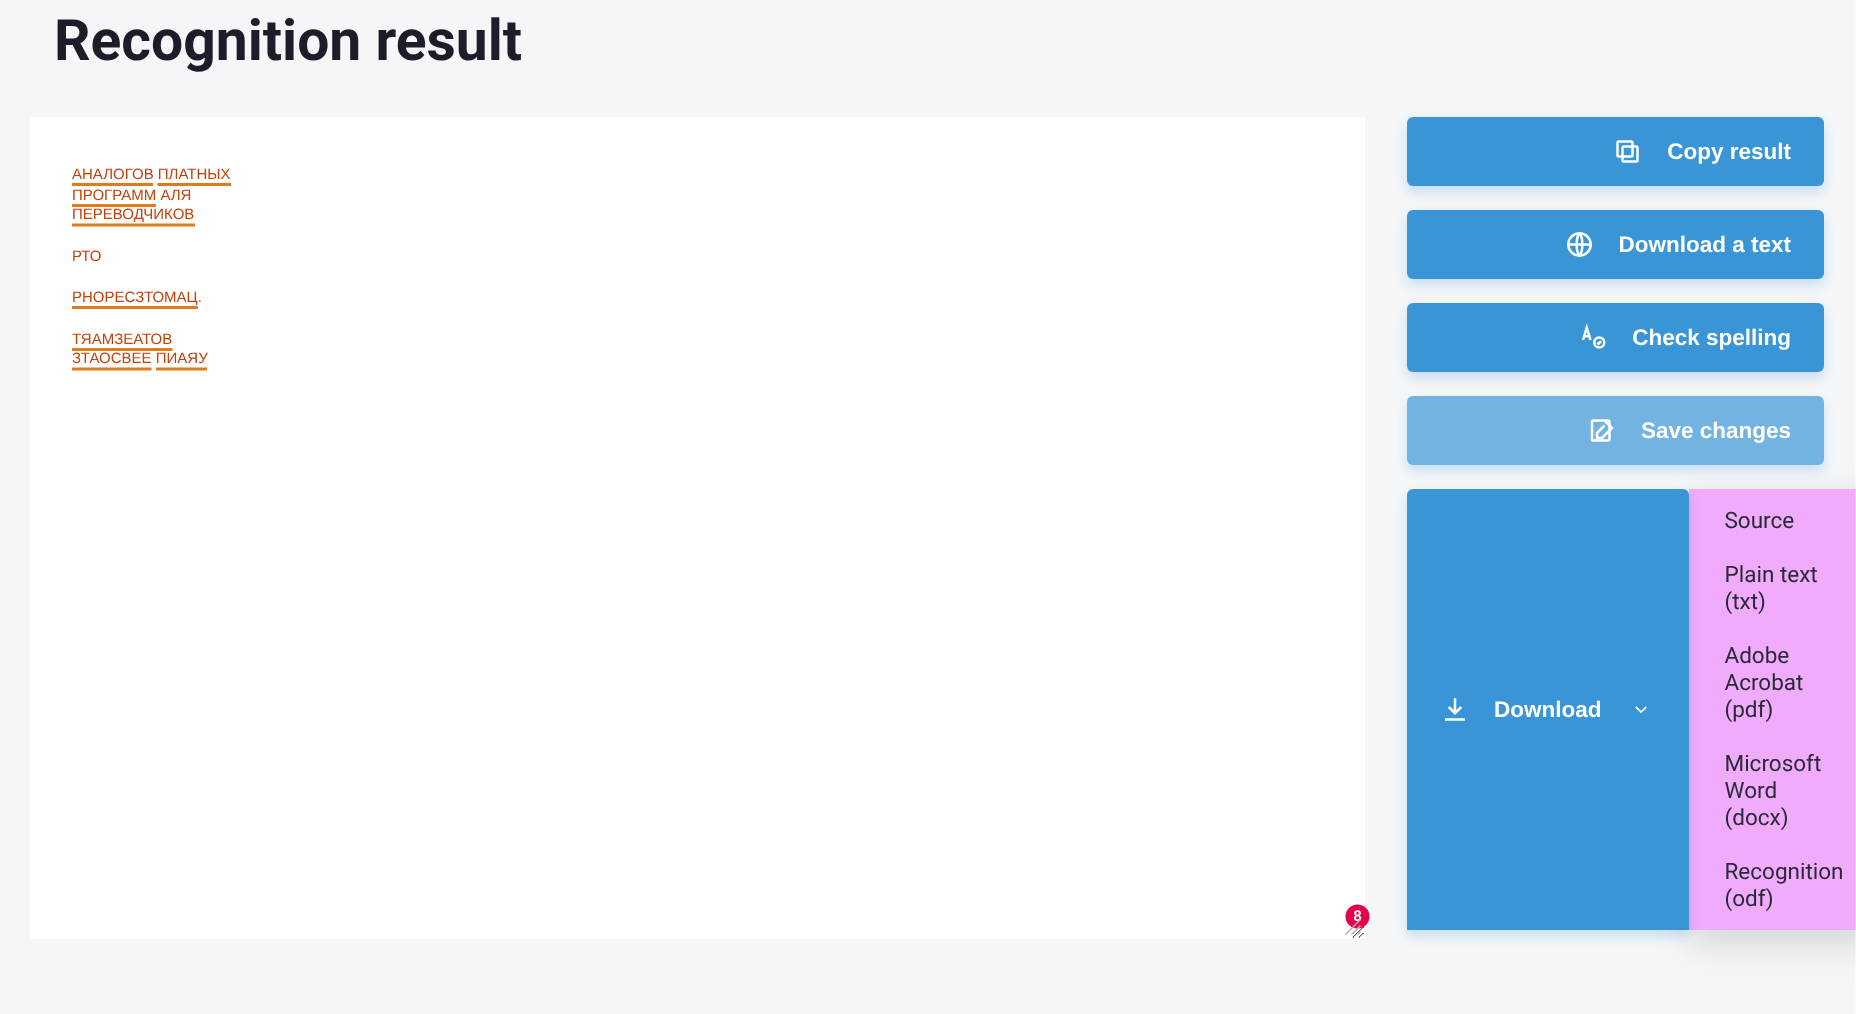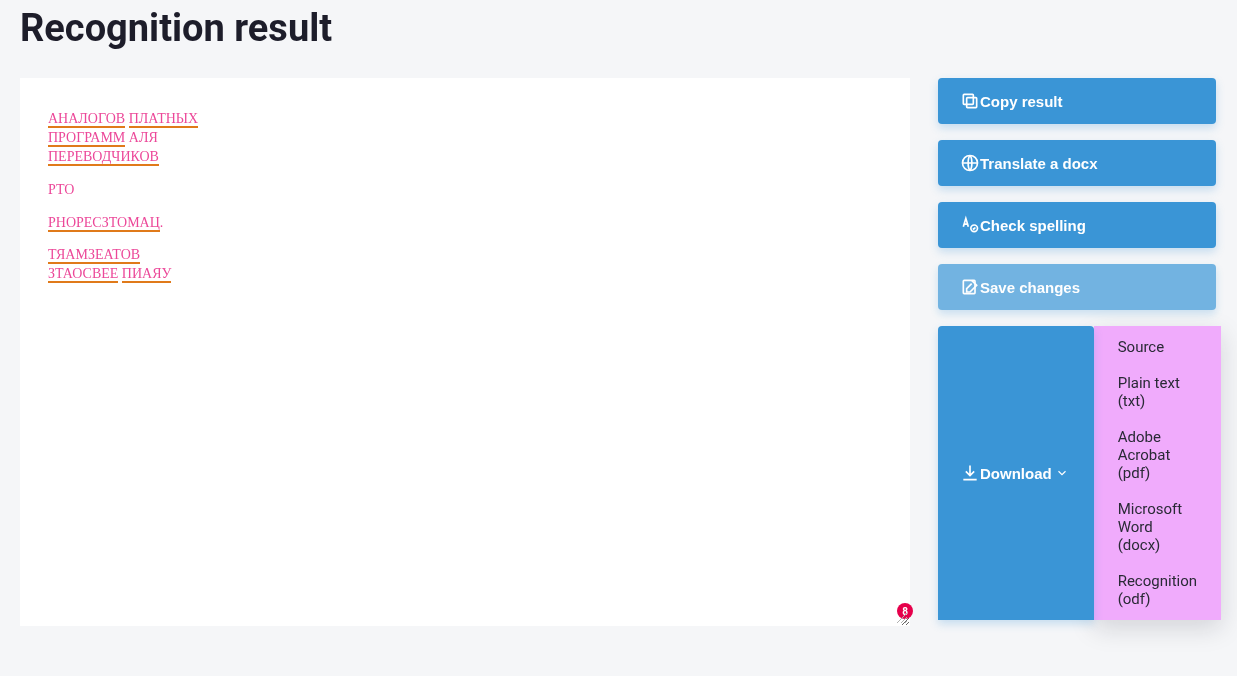--- a/index.html
+++ b/index.html
@@ -10,40 +10,41 @@
     height: 676px;
     overflow: hidden;
     padding: 0 20px;
   }
   .page-title {
     font-size: 38px;
     font-weight: 700;
     color: #1d1d2a;
     margin-bottom: 28px;
     margin-top: 6px;
+    margin-left: 16px;
   }
   .layout {
     display: flex;
     gap: 28px;
     align-items: flex-start;
   }
   .editor-wrap {
     position: relative;
     width: 890px;
   }
   .editor {
     width: 100%;
     height: 548px;
     background: #fff;
     border: none;
     padding: 32px 28px;
-    font-family: Liberation Serif, serif;
-    font-size: 14px;
+    font-family: Liberation Sans, sans-serif;
+    font-size: 10px;
     line-height: 1.35;
-    color: #ec4899;
+    color: #c2410c;
     resize: both;
     overflow: auto;
   }
   .editor .hl { border-bottom: 2px solid #e07a1a; }
   .editor p { margin: 0; white-space: pre; }
   .editor .gap { height: 14px; }
   .badge {
     position: absolute;
     right: -3px;
     bottom: 7px;
@@ -69,32 +70,33 @@
   }
   .sidebar {
     width: 278px;
     display: flex;
     flex-direction: column;
     gap: 16px;
   }
   .action-btn {
     display: flex;
     align-items: center;
-    gap: 0;
+    gap: 16px;
     padding: 12px 22px;
     background: #3a95d6;
     color: #fff;
     font-size: 15px;
     font-weight: 700;
     border: none;
     border-radius: 4px;
     cursor: pointer;
     box-shadow: 0 4px 8px rgba(58,149,214,0.25);
     position: relative;
     min-height: 46px;
+    justify-content: flex-end;
   }
   .action-btn.disabled {
     background: #6cb0e0;
     opacity: 0.95;
     cursor: default;
   }
   .action-btn .icon {
     width: 20px;
     height: 20px;
     display: flex;
@@ -166,21 +168,21 @@
       <span>Copy result</span>
     </button>
 
     <button class="action-btn">
       <span class="icon">
         <svg width="20" height="20" viewBox="0 0 24 24" fill="none" stroke="#fff" stroke-width="2">
           <circle cx="12" cy="12" r="9"></circle>
             <path d="M3 12h18M12 3c3 3 3 15 0 18M12 3c-3 3-3 15 0 18"></path>
         </svg>
       </span>
-      <span>Translate a docx</span>
+      <span>Download a text</span>
     </button>
 
     <button class="action-btn">
       <span class="icon">
         <svg width="20" height="20" viewBox="0 0 24 24" fill="none" stroke="#fff" stroke-width="2">
           <path d="M4 14l3-10 3 10M5 11h5"></path>
             <circle cx="17" cy="16" r="4"></circle>
             <path d="M15.5 16l1 1 2-2"></path>
         </svg>
       </span>

